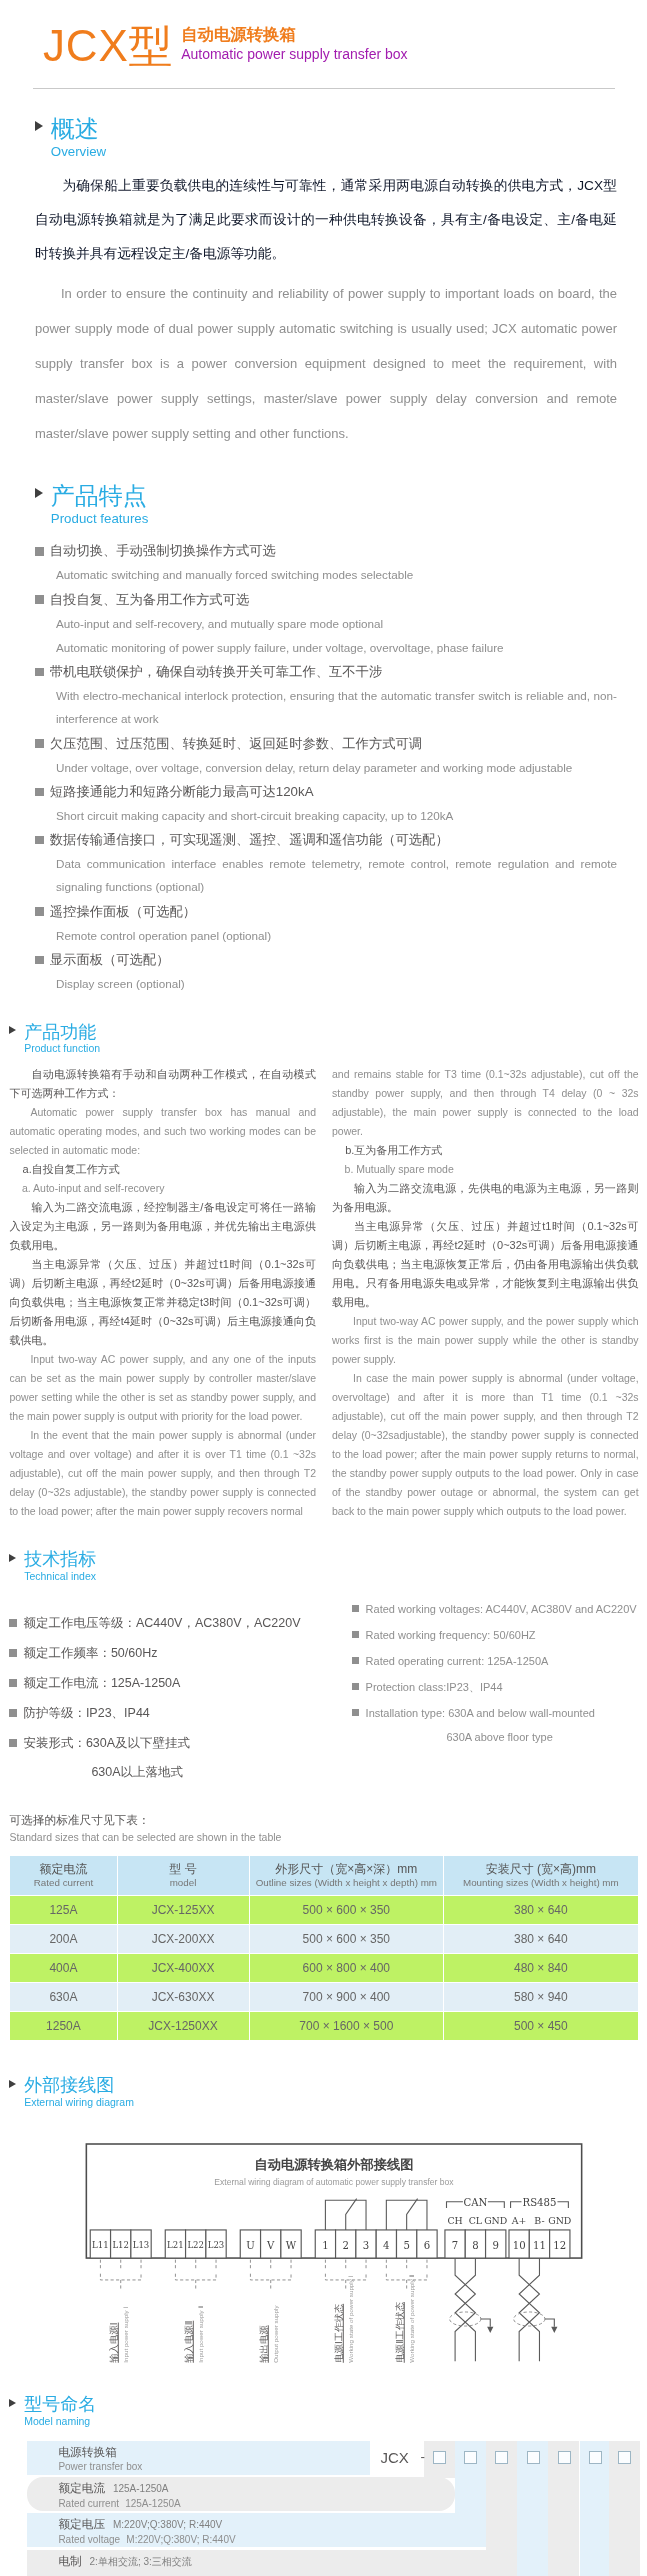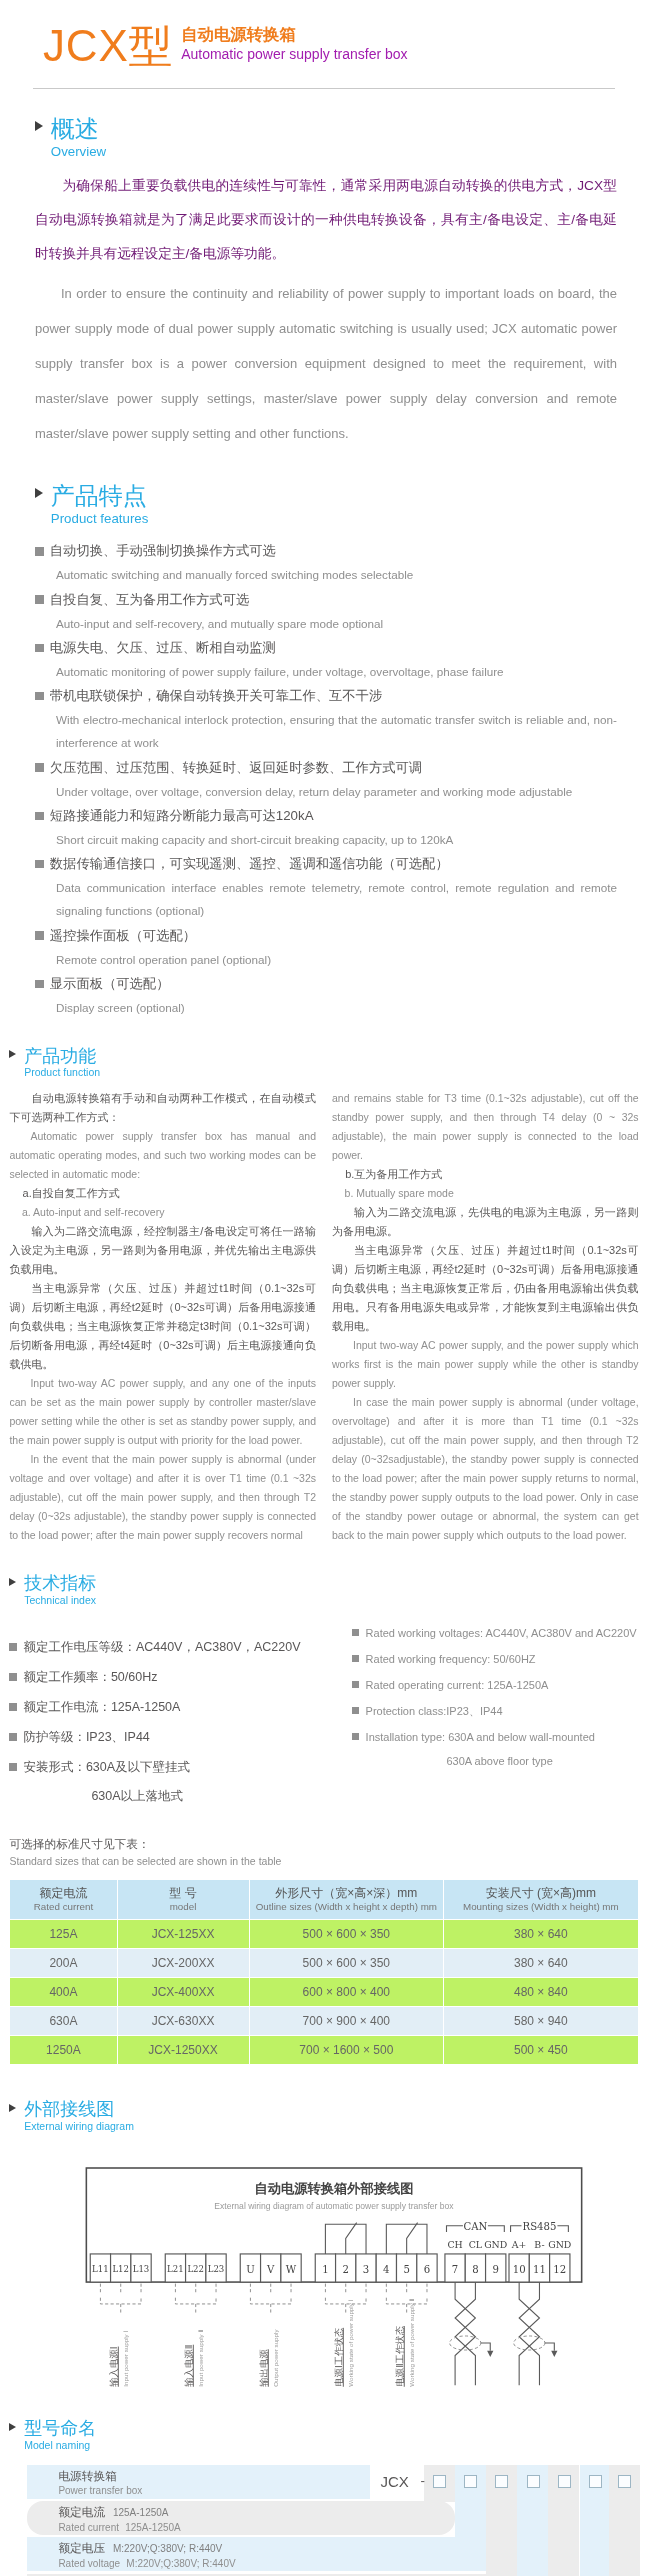--- a/index.html
+++ b/index.html
@@ -19,21 +19,21 @@
   .tri{width:0;height:0;border-left:8.6px solid #3f3f3f;border-top:5.5px solid transparent;border-bottom:5.5px solid transparent;margin:6.2px 7.8px 0 0;}
   .tri.small{border-left-width:7px;border-top-width:4.7px;border-bottom-width:4.7px;margin-top:4.7px;}
   .h-cn{font-size:24px;color:#2aace3;line-height:1.15;}
   .h-en{font-size:13.3px;color:#2aace3;line-height:1.3;}
   .sec-head.small .h-cn{font-size:18px;}
   .sec-head.small .h-en{font-size:10.5px;}
 
   
   .overview{margin:26.5px 31px 0 35px;}
   .overview .body{margin-top:9.4px;}
-  .p-cn{font-size:13.7px;color:#701a75;line-height:34px;text-align:justify;text-indent:2em;margin:0;}
+  .p-cn{font-size:13.7px;color:#0f172a;line-height:34px;text-align:justify;text-indent:2em;margin:0;}
   .p-en{font-size:13px;color:#8f8f8f;line-height:35px;text-align:justify;text-indent:2em;margin:4.7px 0 0 0;}
 
   
   .features{margin:31px 31px 0 35px;}
   .feat-list{margin-top:12.5px;}
   .feat-item{margin:0 0 0.8px 0;}
   .feat-cn{display:flex;align-items:flex-start;font-size:13.3px;color:#595757;line-height:24px;}
   .sq{flex:0 0 auto;width:8.6px;height:8.6px;background:#8f8f8f;margin:7.8px 6.2px 0 0;}
   .feat-en{font-size:11.7px;color:#8f8f8f;line-height:23.4px;margin-left:21px;text-align:justify;}
 
@@ -143,24 +143,20 @@
         <div class="feat-en">Automatic switching and manually forced switching modes selectable</div>
       </div>
       <div class="feat-item">
         <div class="feat-cn">
             <span class="sq"></span>
             <span>自投自复、互为备用工作方式可选</span>
           </div>
         <div class="feat-en">Auto-input and self-recovery, and mutually spare mode optional</div>
       </div>
       <div class="feat-item">
-        <div class="feat-cn">
-            <span class="sq"></span>
-            <span>电源失电、欠压、过压、断相自动监测</span>
-          </div>
         <div class="feat-en">Automatic monitoring of power supply failure, under voltage, overvoltage, phase failure</div>
       </div>
       <div class="feat-item">
         <div class="feat-cn">
             <span class="sq"></span>
             <span>带机电联锁保护，确保自动转换开关可靠工作、互不干涉</span>
           </div>
         <div class="feat-en">With electro-mechanical interlock protection, ensuring that the automatic transfer switch is reliable and, non-interference at work</div>
       </div>
       <div class="feat-item">

